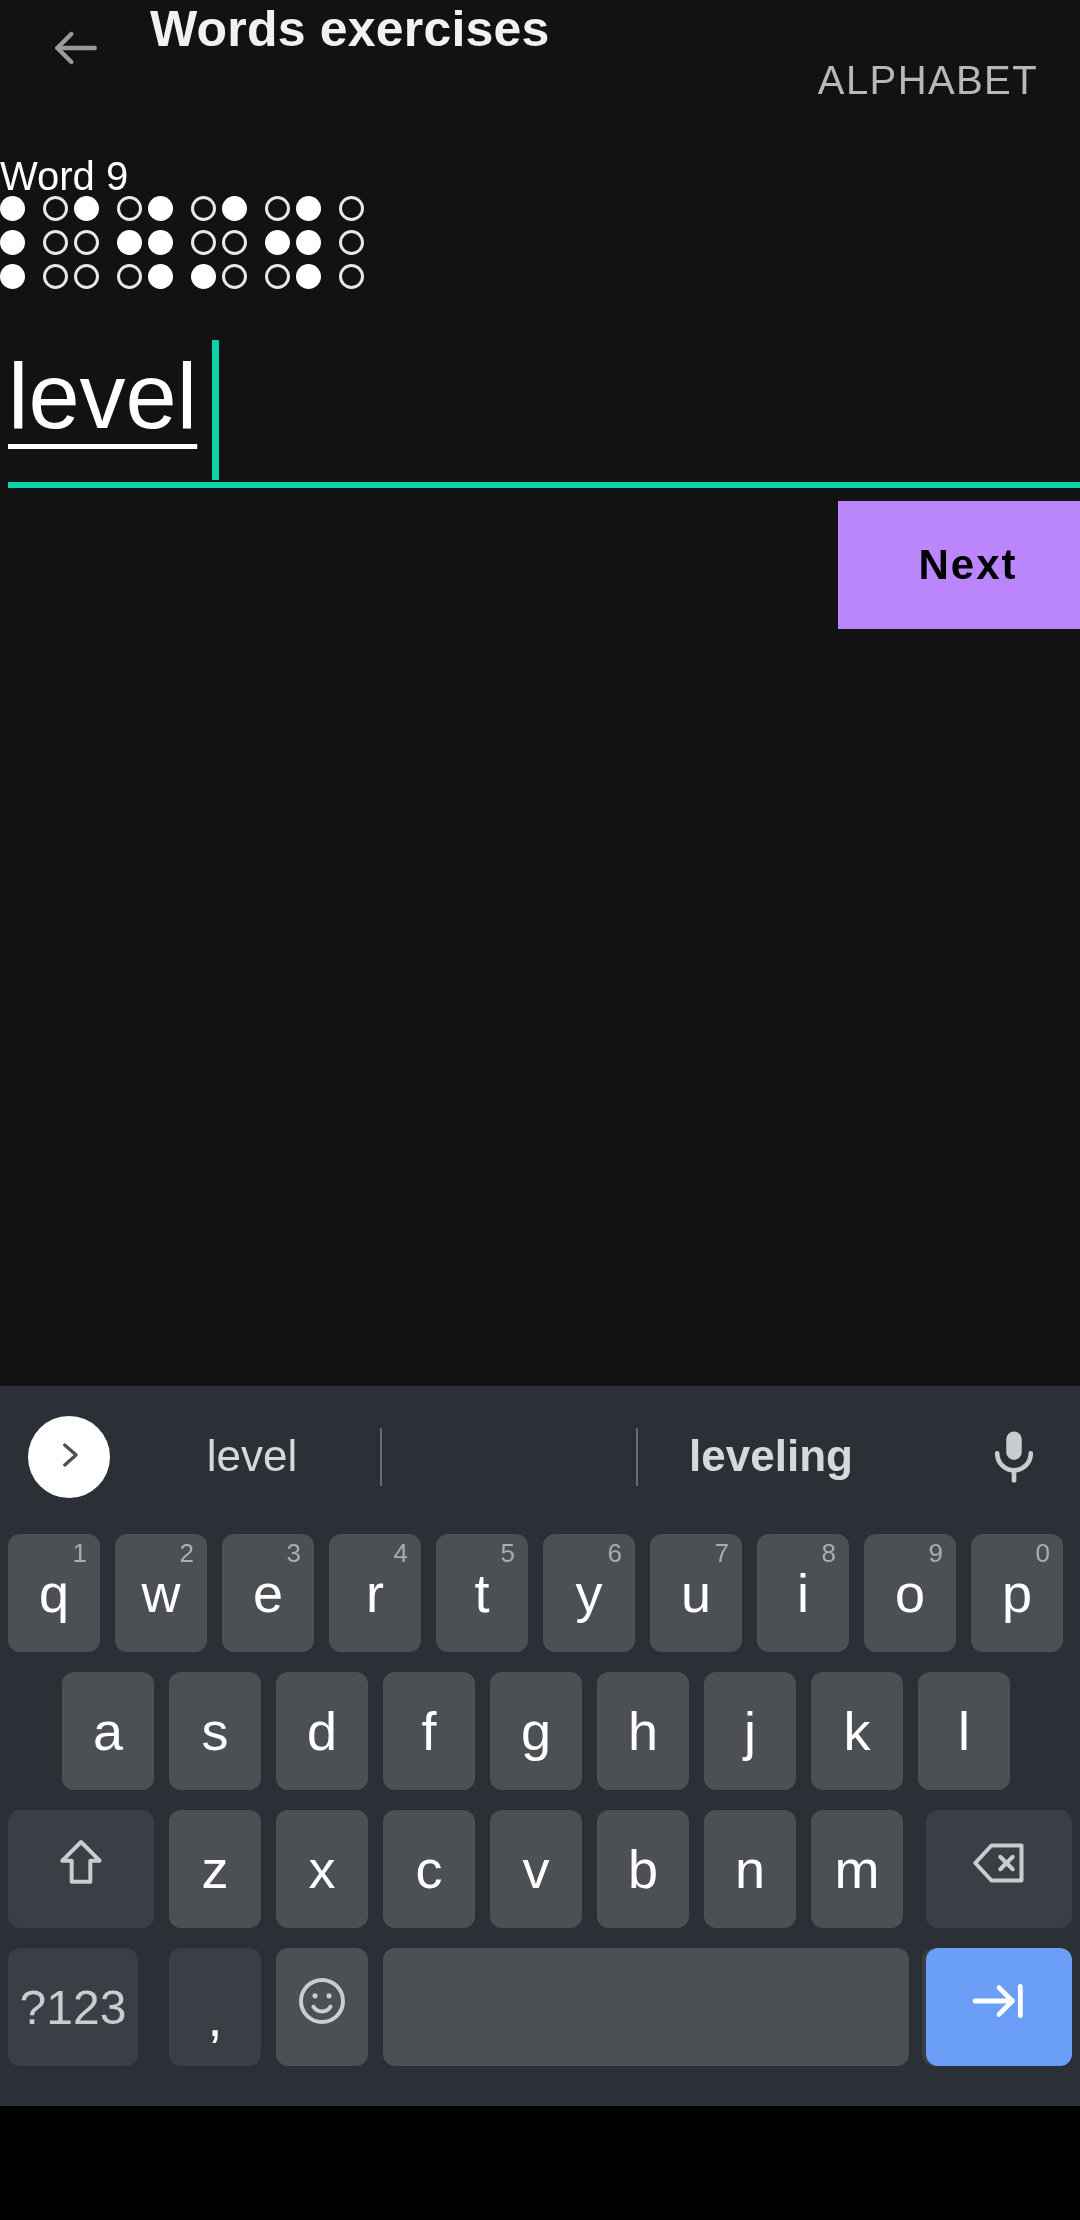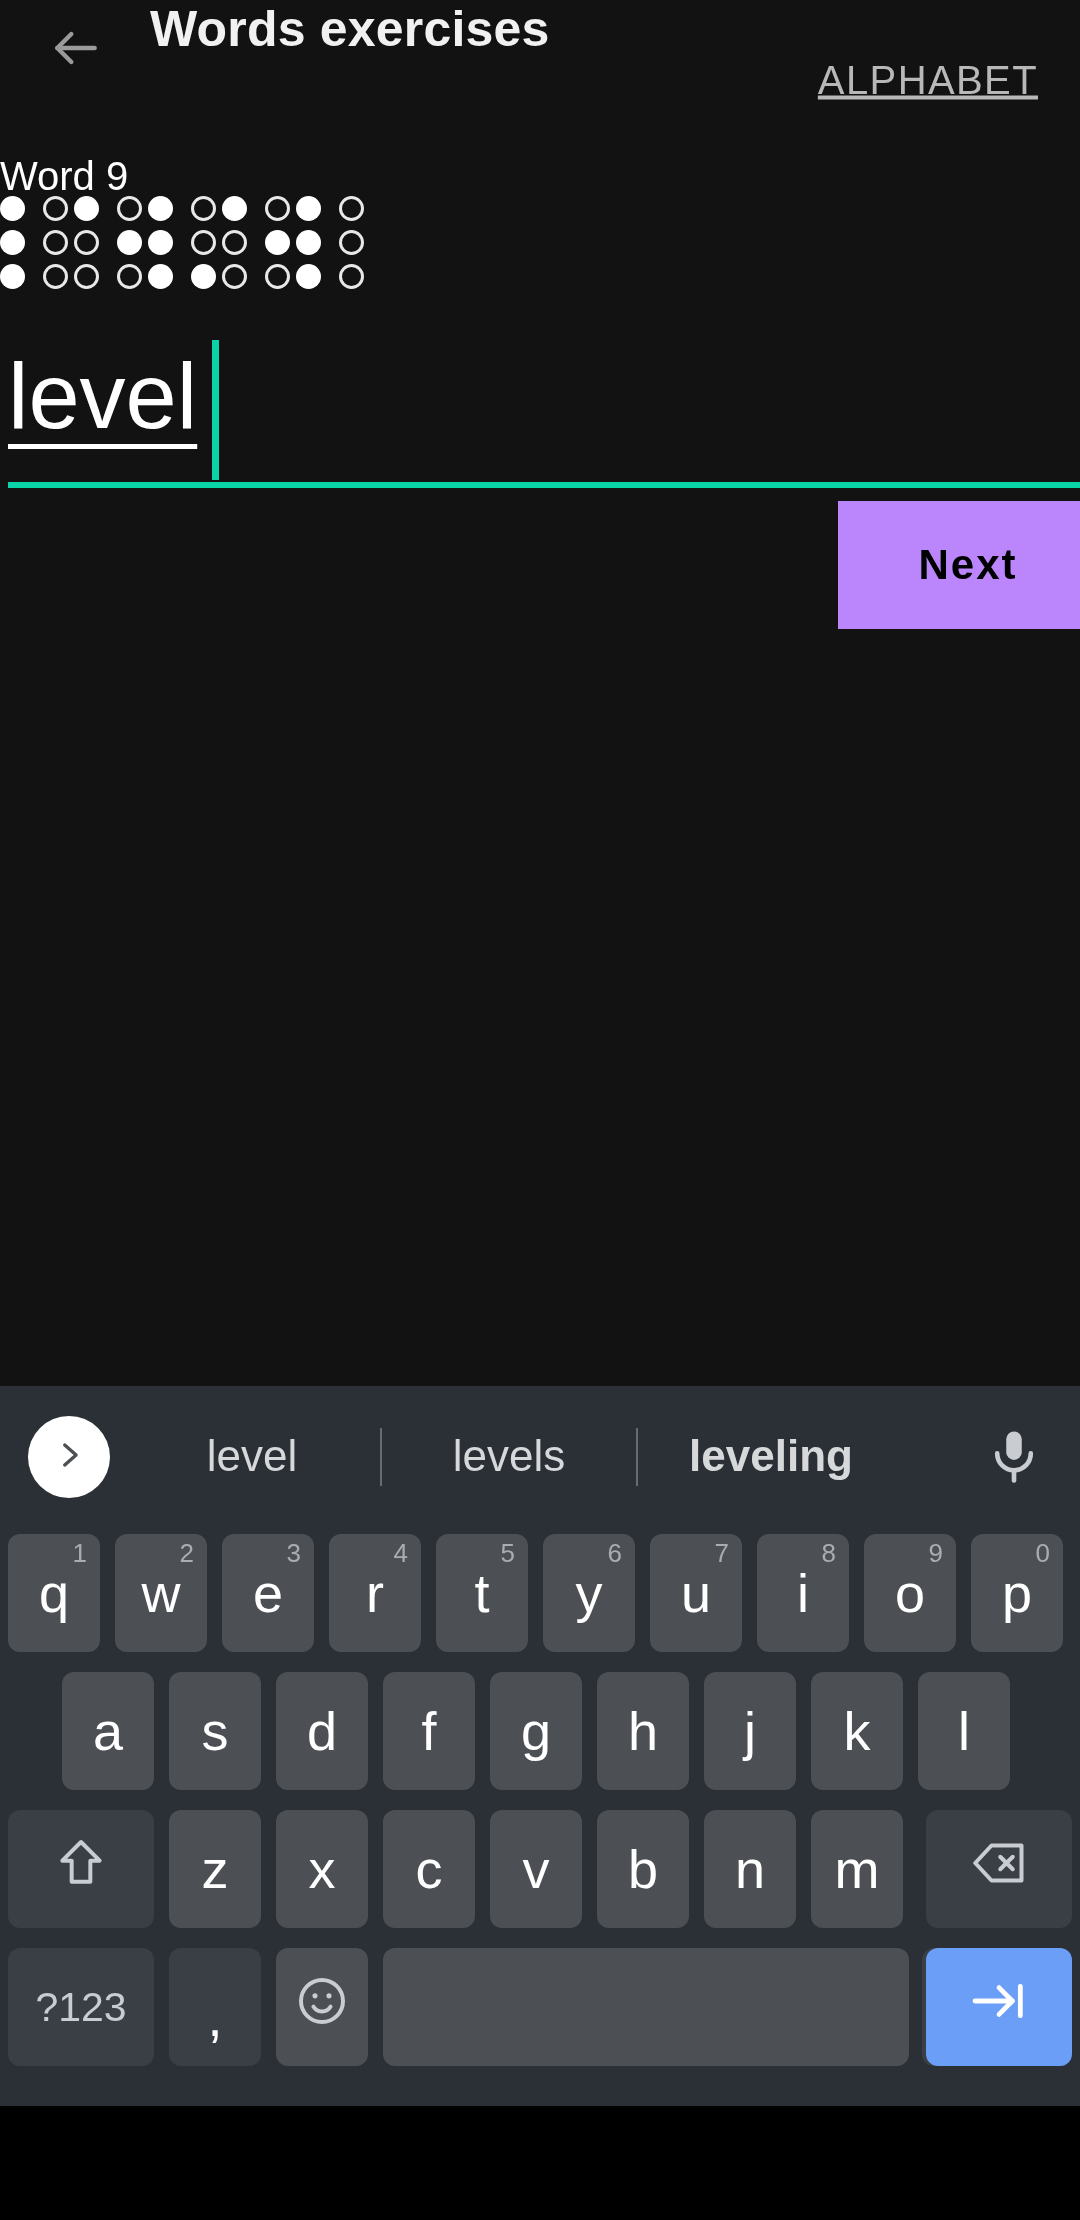--- a/index.html
+++ b/index.html
@@ -50,21 +50,20 @@
   }
   #alphabet-action {
     position: absolute;
     right: 42px;
     top: 50%;
     transform: translateY(-50%);
     color: #b8b8b8;
     font-size: 40px;
     letter-spacing: 1.4px;
     white-space: nowrap;
-    text-decoration: underline;
   }
 
   
   #word-label {
     position: absolute;
     left: 0; top: 156px;
     color: #ffffff;
     font-size: 40px;
     line-height: 1;
     white-space: nowrap;
@@ -335,21 +334,20 @@
           <svg width="34" height="34" viewBox="0 0 24 24" fill="none" stroke="#4c5055" stroke-width="2.4" stroke-linecap="round" stroke-linejoin="round">
             <polyline points="9,5 17,12 9,19"></polyline>
           </svg>
         </span>
       </div>
 
       <div class="sugg-divider" id="div-0"></div>
       <div class="sugg-divider" id="div-1"></div>
 
       <div class="suggestion" id="sugg-0">level</div>
-      <div class="suggestion" id="sugg-1">levels</div>
       <div class="suggestion" id="sugg-2">leveling</div>
 
       <div id="mic-button">
         <span>
           <svg width="62" height="62" viewBox="0 0 24 24" fill="none" stroke="#c9ccd0" stroke-width="1.8" stroke-linecap="round" stroke-linejoin="round">
             <rect x="9" y="2.5" width="6" height="11" rx="3" fill="#c9ccd0" stroke="none"></rect>
             <path d="M5.5 11a6.5 6.5 0 0 0 13 0"></path>
             <line x1="12" y1="17.5" x2="12" y2="21.5"></line>
           </svg>
         </span>
@@ -431,21 +429,21 @@
           <svg width="60" height="60" viewBox="0 0 24 24" fill="none" stroke="#c9ccd0" stroke-width="1.6" stroke-linecap="round" stroke-linejoin="round">
             <path d="M9 5 H21 V19 H9 L2.5 12 Z"></path>
             <line x1="12.5" y1="9.5" x2="17.5" y2="14.5"></line>
             <line x1="17.5" y1="9.5" x2="12.5" y2="14.5"></line>
           </svg>
         </span>
       </div>
     </div>
 
     <div class="key-row">
-      <div class="key key-ghost" style="left:8px;width:146px;font-size:41px;color:#c9ccd0">?123</div>
+      <div class="key key-ghost" style="left:8px;width:130px;font-size:48px;color:#c9ccd0">?123</div>
       <div class="key key-ghost" style="left:169px;width:92px;align-items:flex-end;padding-bottom:18px">,</div>
       <div class="key" style="left:276px;width:92px">
         <span>
           <svg width="56" height="56" viewBox="0 0 24 24" fill="none" stroke="#c9ccd0" stroke-width="1.7" stroke-linecap="round">
             <circle cx="12" cy="12" r="9"></circle>
             <circle cx="9" cy="9.8" r="1.1" fill="#c9ccd0" stroke="none"></circle>
             <circle cx="15" cy="9.8" r="1.1" fill="#c9ccd0" stroke="none"></circle>
             <path d="M8.3 14.4 a4.3 4.3 0 0 0 7.4 0"></path>
           </svg>
         </span>

